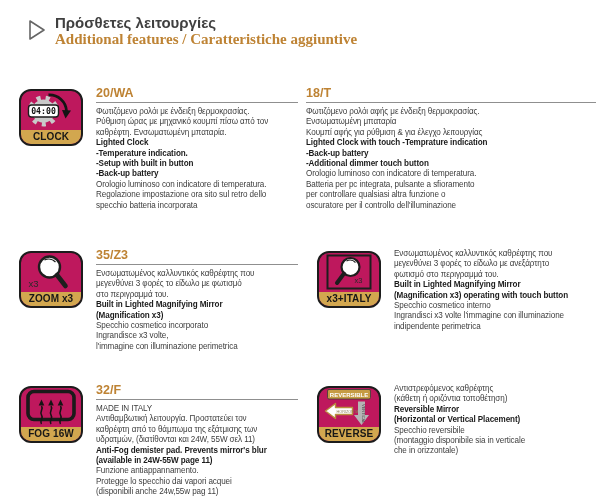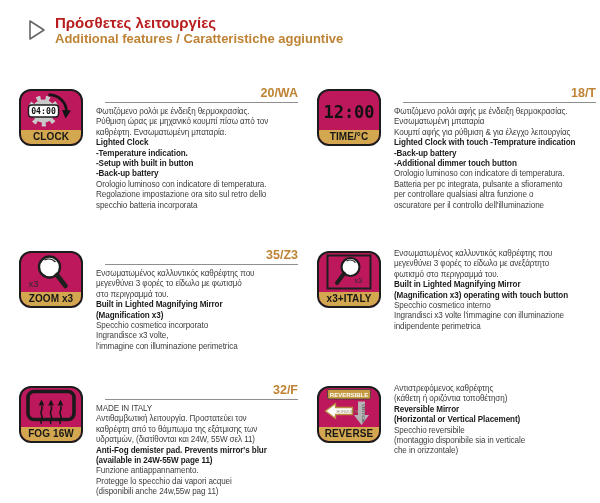--- a/index.html
+++ b/index.html
@@ -2,43 +2,43 @@
 <html><head>
 <meta charset="utf-8">
 <style>
   * { margin:0; padding:0; box-sizing:border-box; }
   body { font-family:"Liberation Sans", sans-serif; background:#ffffff; }
   #page { position:relative; width:600px; height:503px; background:#fff; overflow:hidden; }
 
   
   .hdr { position:absolute; left:28px; top:14px; display:flex; gap:9px; }
   .tri { margin-top:5px; flex:none; }
-  .hdr-txt .t1 { font-size:15px; font-weight:bold; color:#b91c1c; line-height:18px; }
-  .hdr-txt .t2 { font-size:13px; font-weight:bold; color:#BE8334; line-height:14px; }
+  .hdr-txt .t1 { font-size:15px; font-weight:bold; color:#404040; line-height:18px; }
+  .hdr-txt .t2 { font-size:15px; font-weight:bold; color:#BE8334; line-height:14px;font-family:Liberation Serif, serif; }
 
   
   .feat { position:absolute; width:290px; display:flex; }
   #f0 { left:8px;   top:86px; }
   #f1 { left:306px; top:86px; }
   #f2 { left:8px;   top:248px; }
   #f3 { left:306px; top:248px; }
   #f4 { left:8px;   top:383px; }
   #f5 { left:306px; top:383px; }
 
   .icon-wrap { width:88px; flex:none; padding-left:11px; padding-top:3px; }
   .ibox { width:64px; height:57px; border:2.5px solid #1c1c1c; border-radius:12px;
           background:#be185d; display:flex; flex-direction:column; overflow:hidden; }
   .ibox svg { flex:1; width:100%; display:block; }
   .badge { height:14px; background:#D2A74F; color:#171717; font-weight:bold;
            font-size:10px; line-height:14px; text-align:center; letter-spacing:0.1px;
            white-space:nowrap; }
 
   .txt { flex:1; min-width:0; }
-  .title-row { display:flex; justify-content:flex-end; align-items:flex-end;
-               border-bottom:1px solid #8f8f8f; padding-bottom:2px; margin-bottom:3px;margin-left:9px; }
+  .title-row { display:flex; justify-content:flex-start; align-items:flex-end;
+               border-bottom:1px solid #8f8f8f; padding-bottom:2px; margin-bottom:3px; }
   .code { color:#BE8334; font-size:12.5px; font-weight:bold; }
   .free { color:#3E3E3E; font-size:11.5px; font-weight:bold; }
   .lines { transform:scaleX(0.9); transform-origin:left top; }
   .ln { font-size:9px; line-height:10.4px; color:#3D3D3D; white-space:nowrap; letter-spacing:-0.1px; }
   .ln.b { font-weight:bold; color:#1b1b1b; }
 
   .digi { font-family:"DejaVu Sans Mono", monospace; font-weight:bold; }
 </style>
 </head>
 <body>
@@ -83,28 +83,20 @@
         <div class="ln b">-Setup with built in button</div>
         <div class="ln b">-Back-up battery</div>
         <div class="ln">Orologio luminoso con indicatore di temperatura.</div>
         <div class="ln">Regolazione impostazione ora sito sul retro dello</div>
         <div class="ln">specchio  batteria  incorporata</div>
       </div>
     </div>
   </div>
 
   <div class="feat" id="f1">
-    <div class="icon-wrap">
-      <div class="ibox">
-        <svg viewBox="0 0 59 39">
-          <text x="29.5" y="27" text-anchor="middle" font-size="17" font-family="DejaVu Sans Mono, monospace" font-weight="bold" fill="#111">12:00</text>
-        </svg>
-        <div class="badge">TIME/°C</div>
-      </div>
-    </div>
     <div class="txt">
       <div class="title-row">
         <span class="code">18/T</span>
         <span class="free"></span>
       </div>
       <div class="lines">
         <div class="ln">Φωτιζόμενο ρολόι αφής με ένδειξη θερμοκρασίας.</div>
         <div class="ln">Ενσωματωμένη μπαταρία</div>
         <div class="ln">Κουμπί αφής για ρύθμιση &amp; για έλεγχο λειτουργίας</div>
         <div class="ln b">Lighted Clock with touch -Temprature indication</div>

